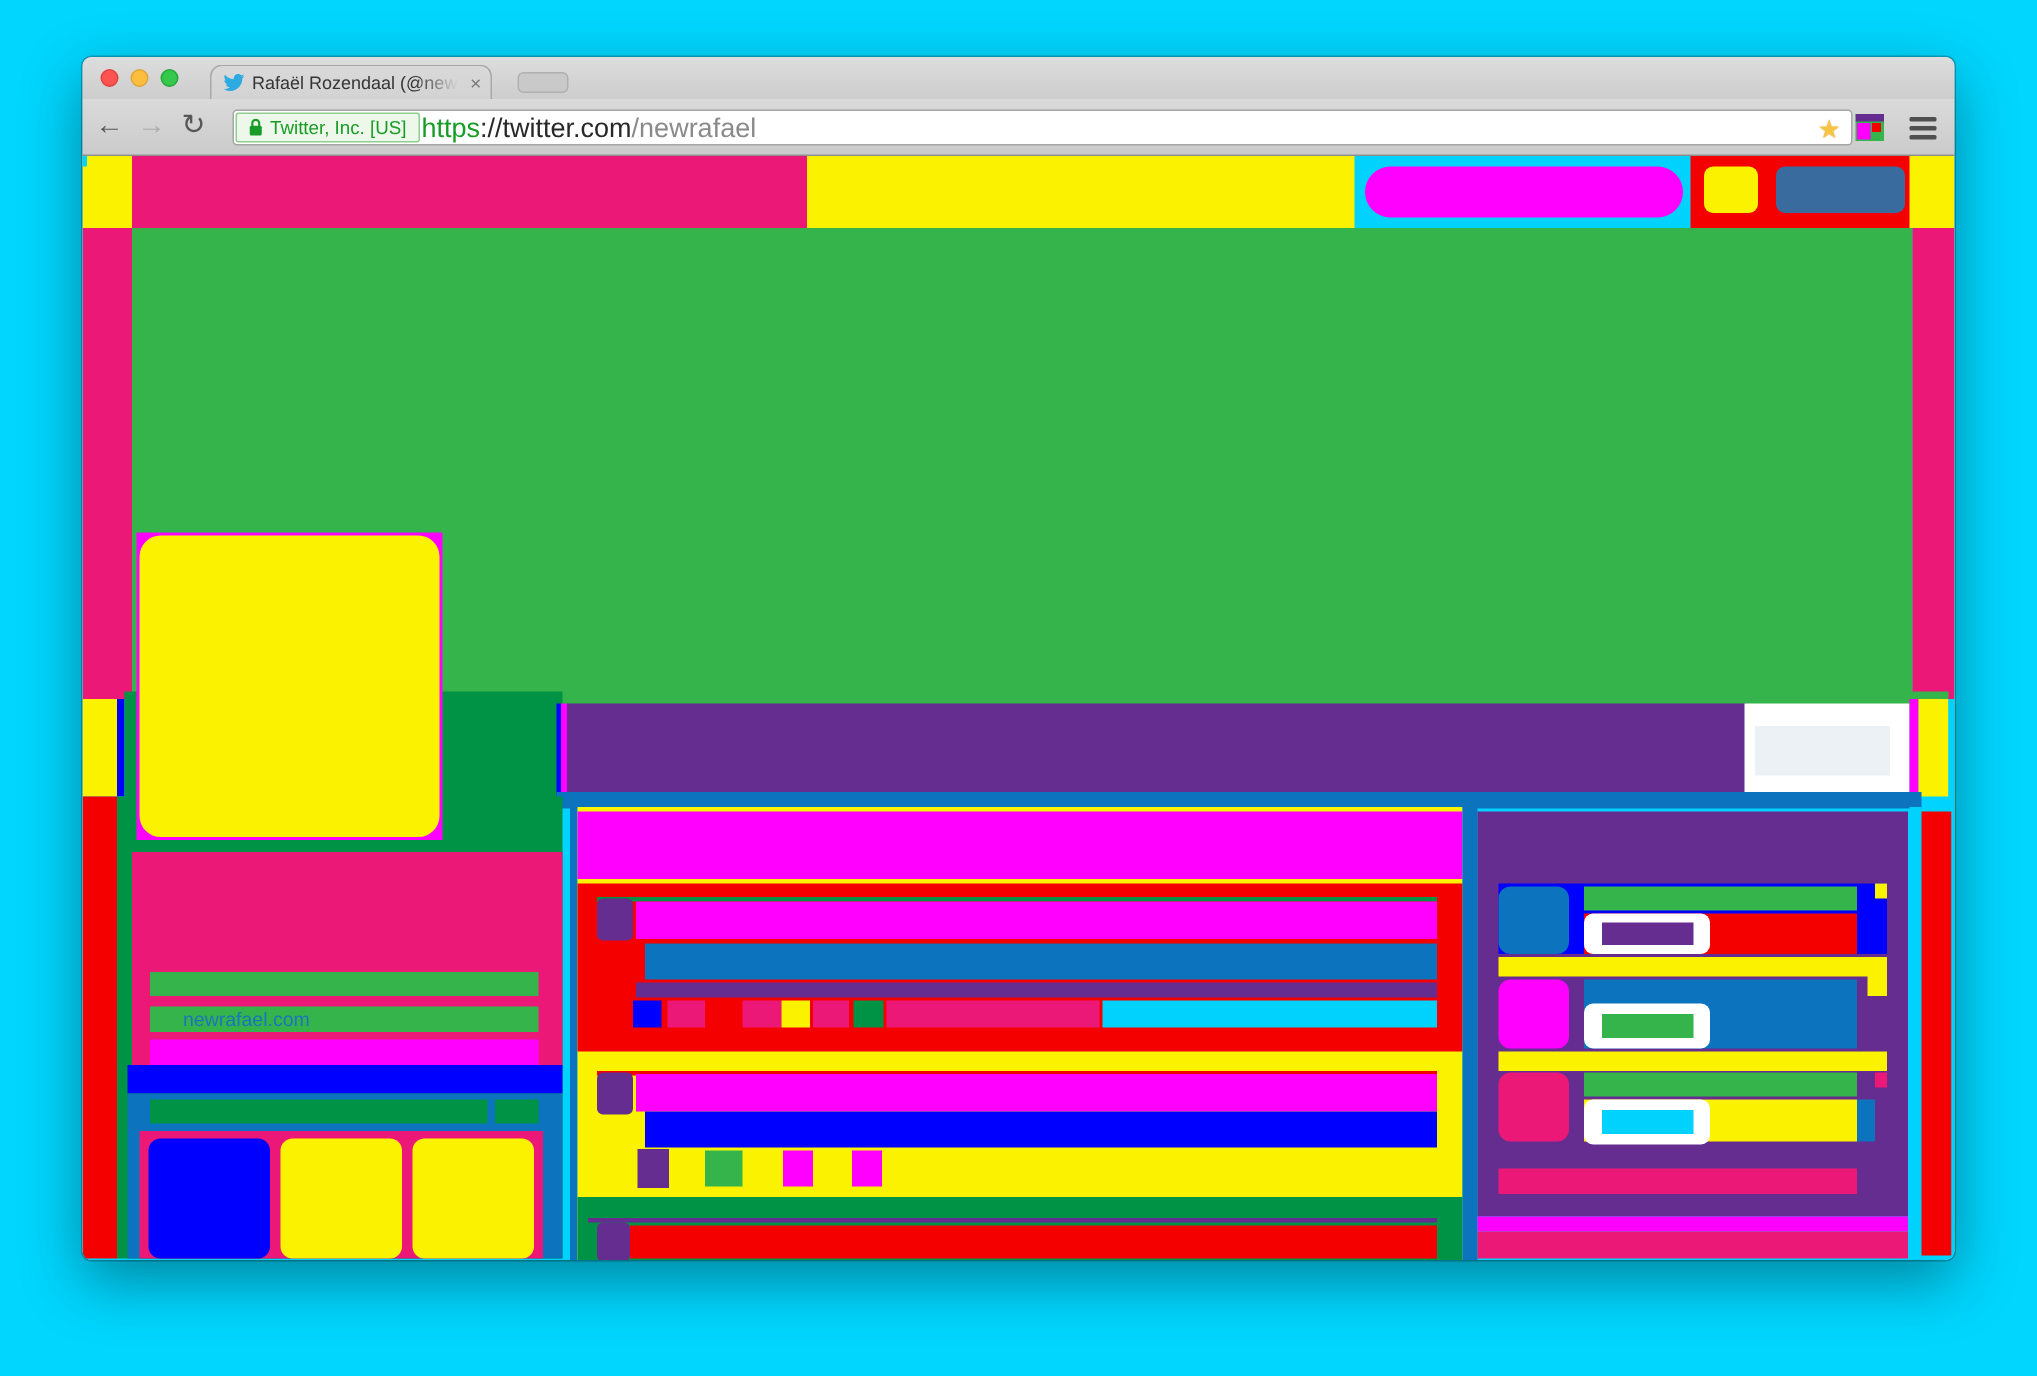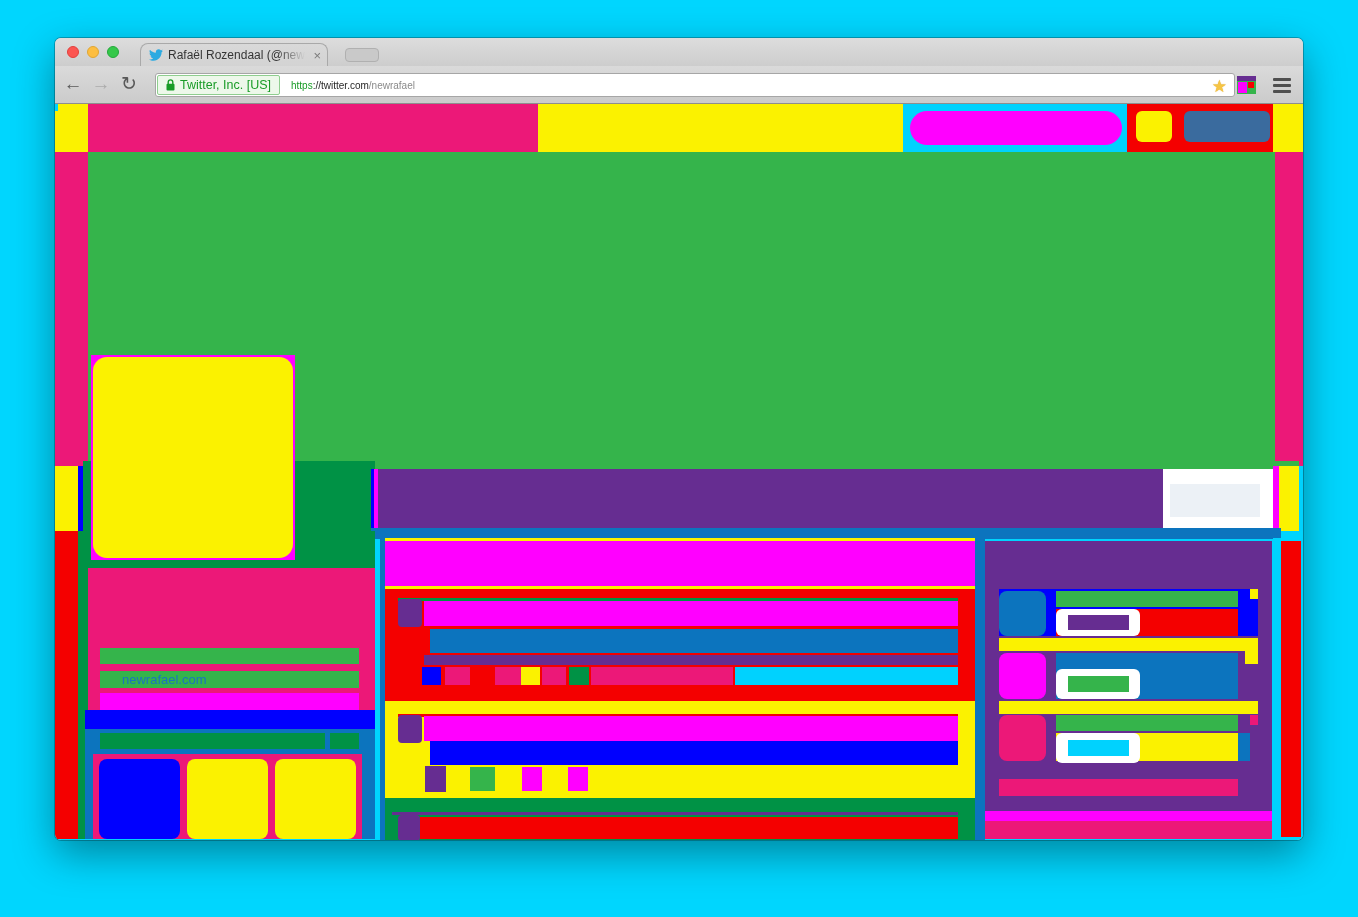--- a/index.html
+++ b/index.html
@@ -45,21 +45,21 @@
   .urlbar {
     position:absolute; left:100px; top:7px; width:1080px; height:24px;
     background:#FFFFFF; border:1px solid #A6A6A6; border-radius:3px;
     display:flex; align-items:center;
   }
   .badge {
     display:inline-flex; align-items:center; gap:5px; height:20px; margin-left:1px;
     padding:0 8px; background:#EDF8EA; border:1px solid #8FCE8F; border-radius:2px;
     color:#199C27; font-size:12.5px; white-space:nowrap;
   }
-  .urltext { font-size:10px; margin-left:11px; white-space:nowrap; }
+  .urltext { font-size:18px; margin-left:1px; white-space:nowrap; }
   .url-scheme { color:#199C27; }
   .url-host { color:#282828; }
   .url-path { color:#8A8A8A; }
   .star {
     position:absolute; right:7px; top:2px; font-size:17px; color:#F6C544;
     text-shadow:0 0 1px #D9A02E;
   }
   .ext-icon { position:absolute; right:47px; top:10px; width:19px; height:18px; background:#35B44B; overflow:hidden; }
   .ext-icon .e-top { position:absolute; left:0; top:0; width:19px; height:5px; background:#662D91; }
   .ext-icon .e-mag { position:absolute; left:1px; top:6px; width:9px; height:11px; background:#FF00FF; }

